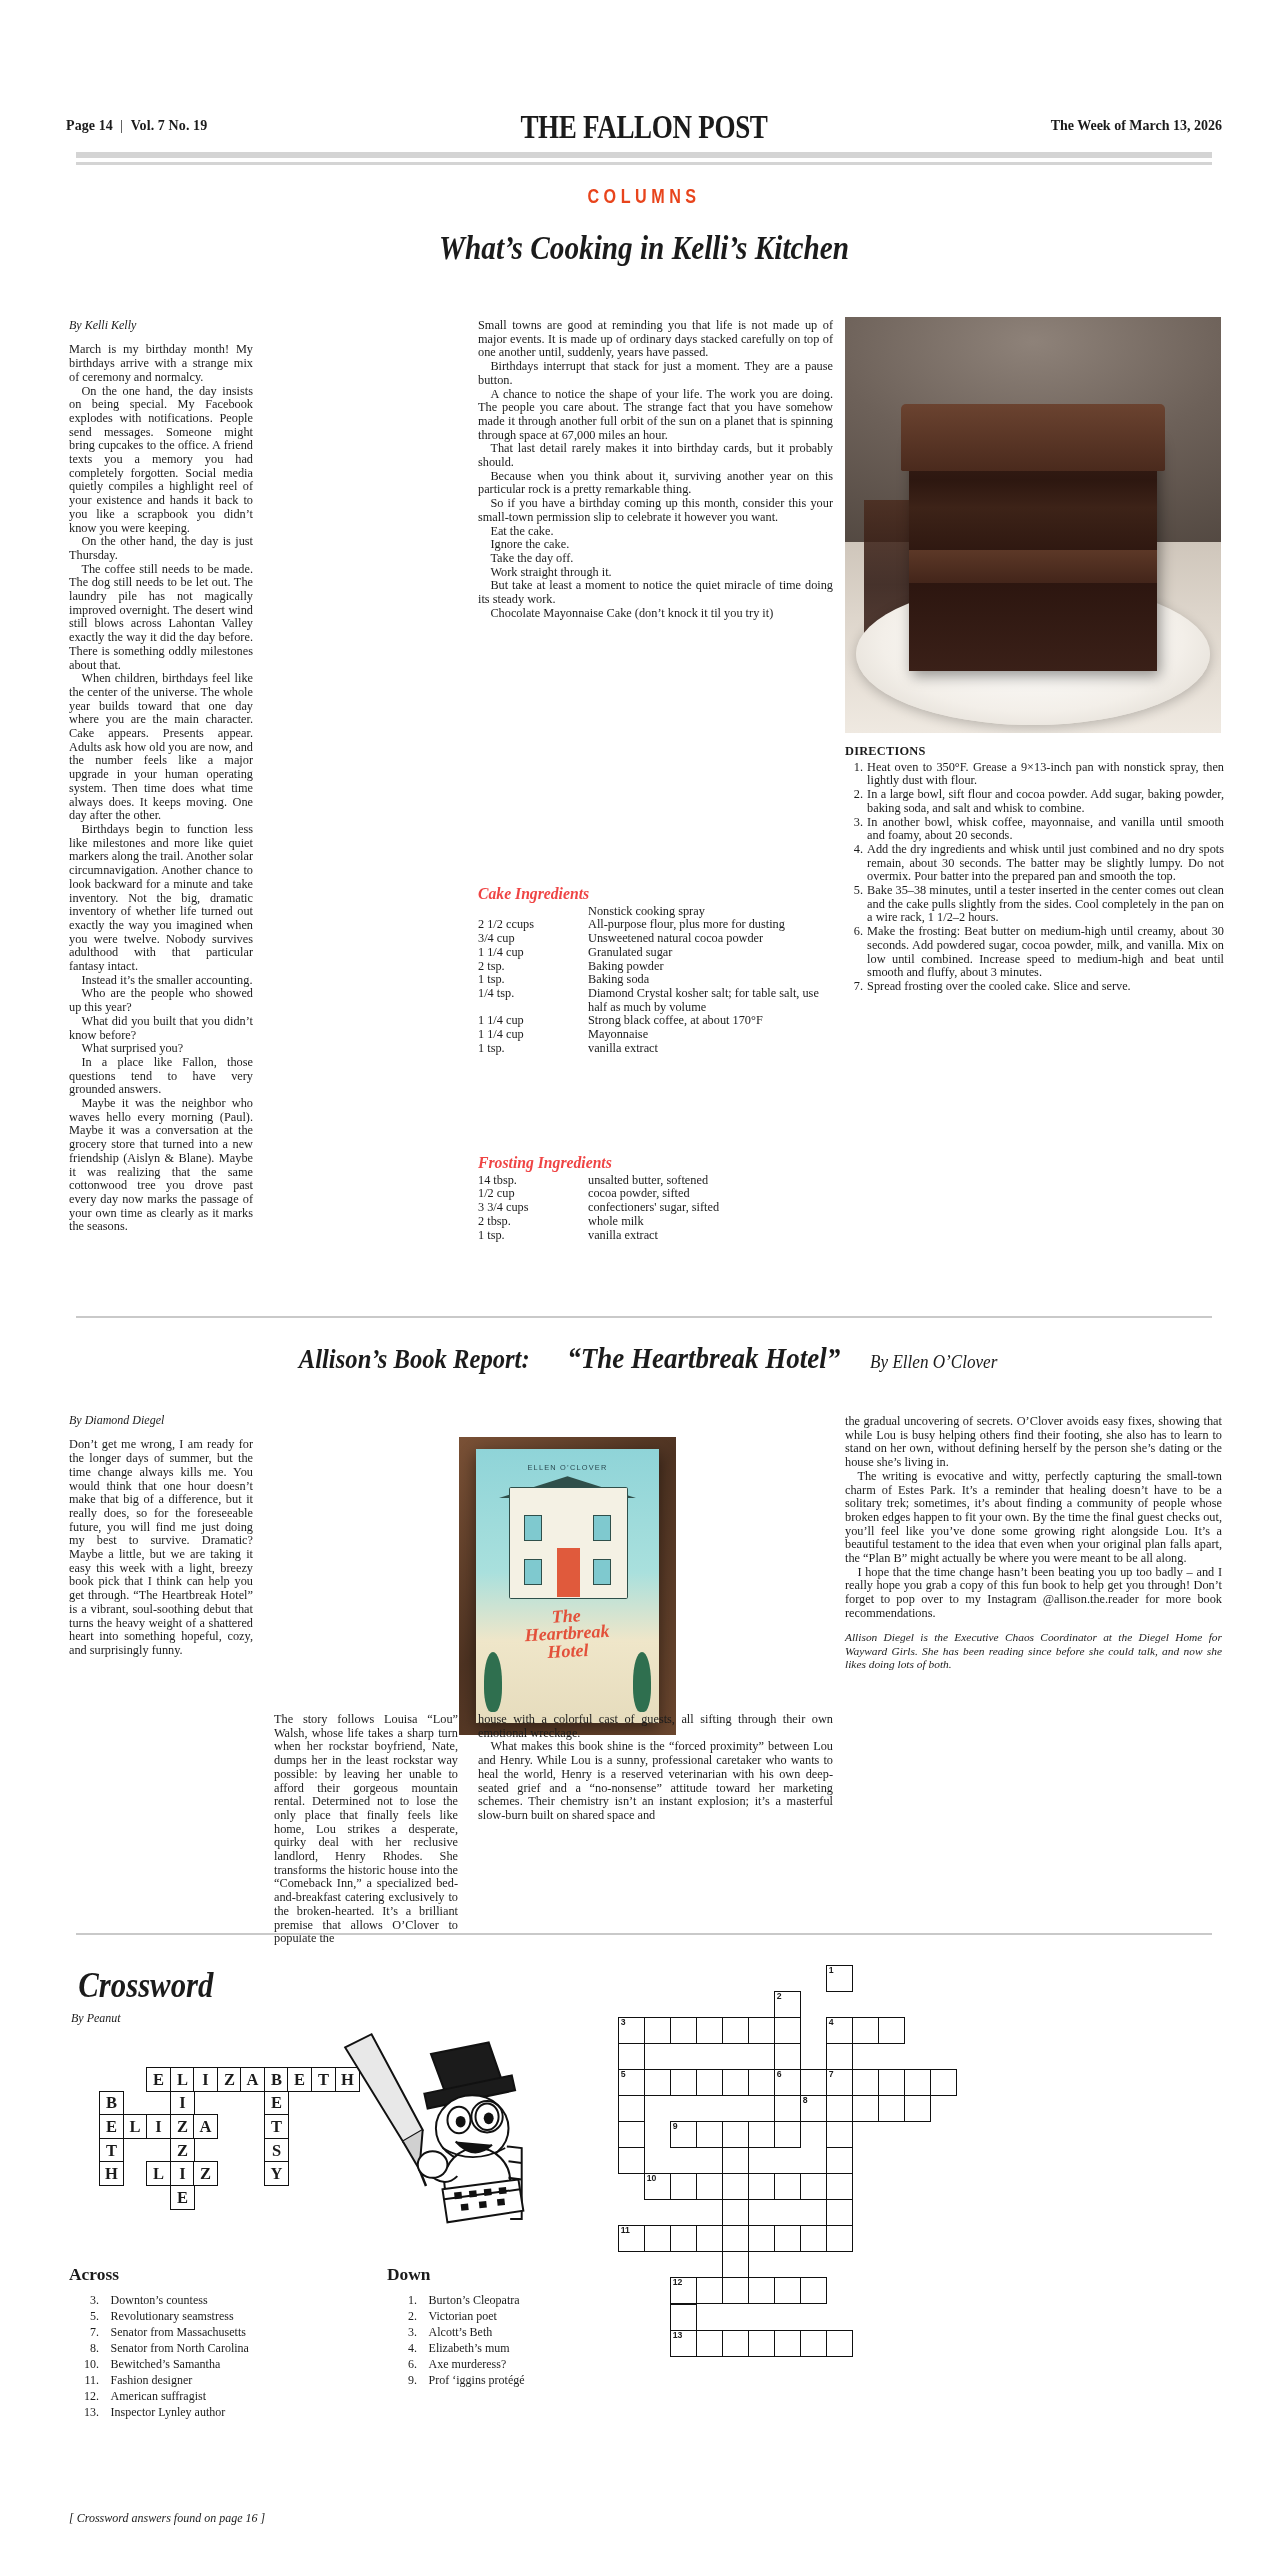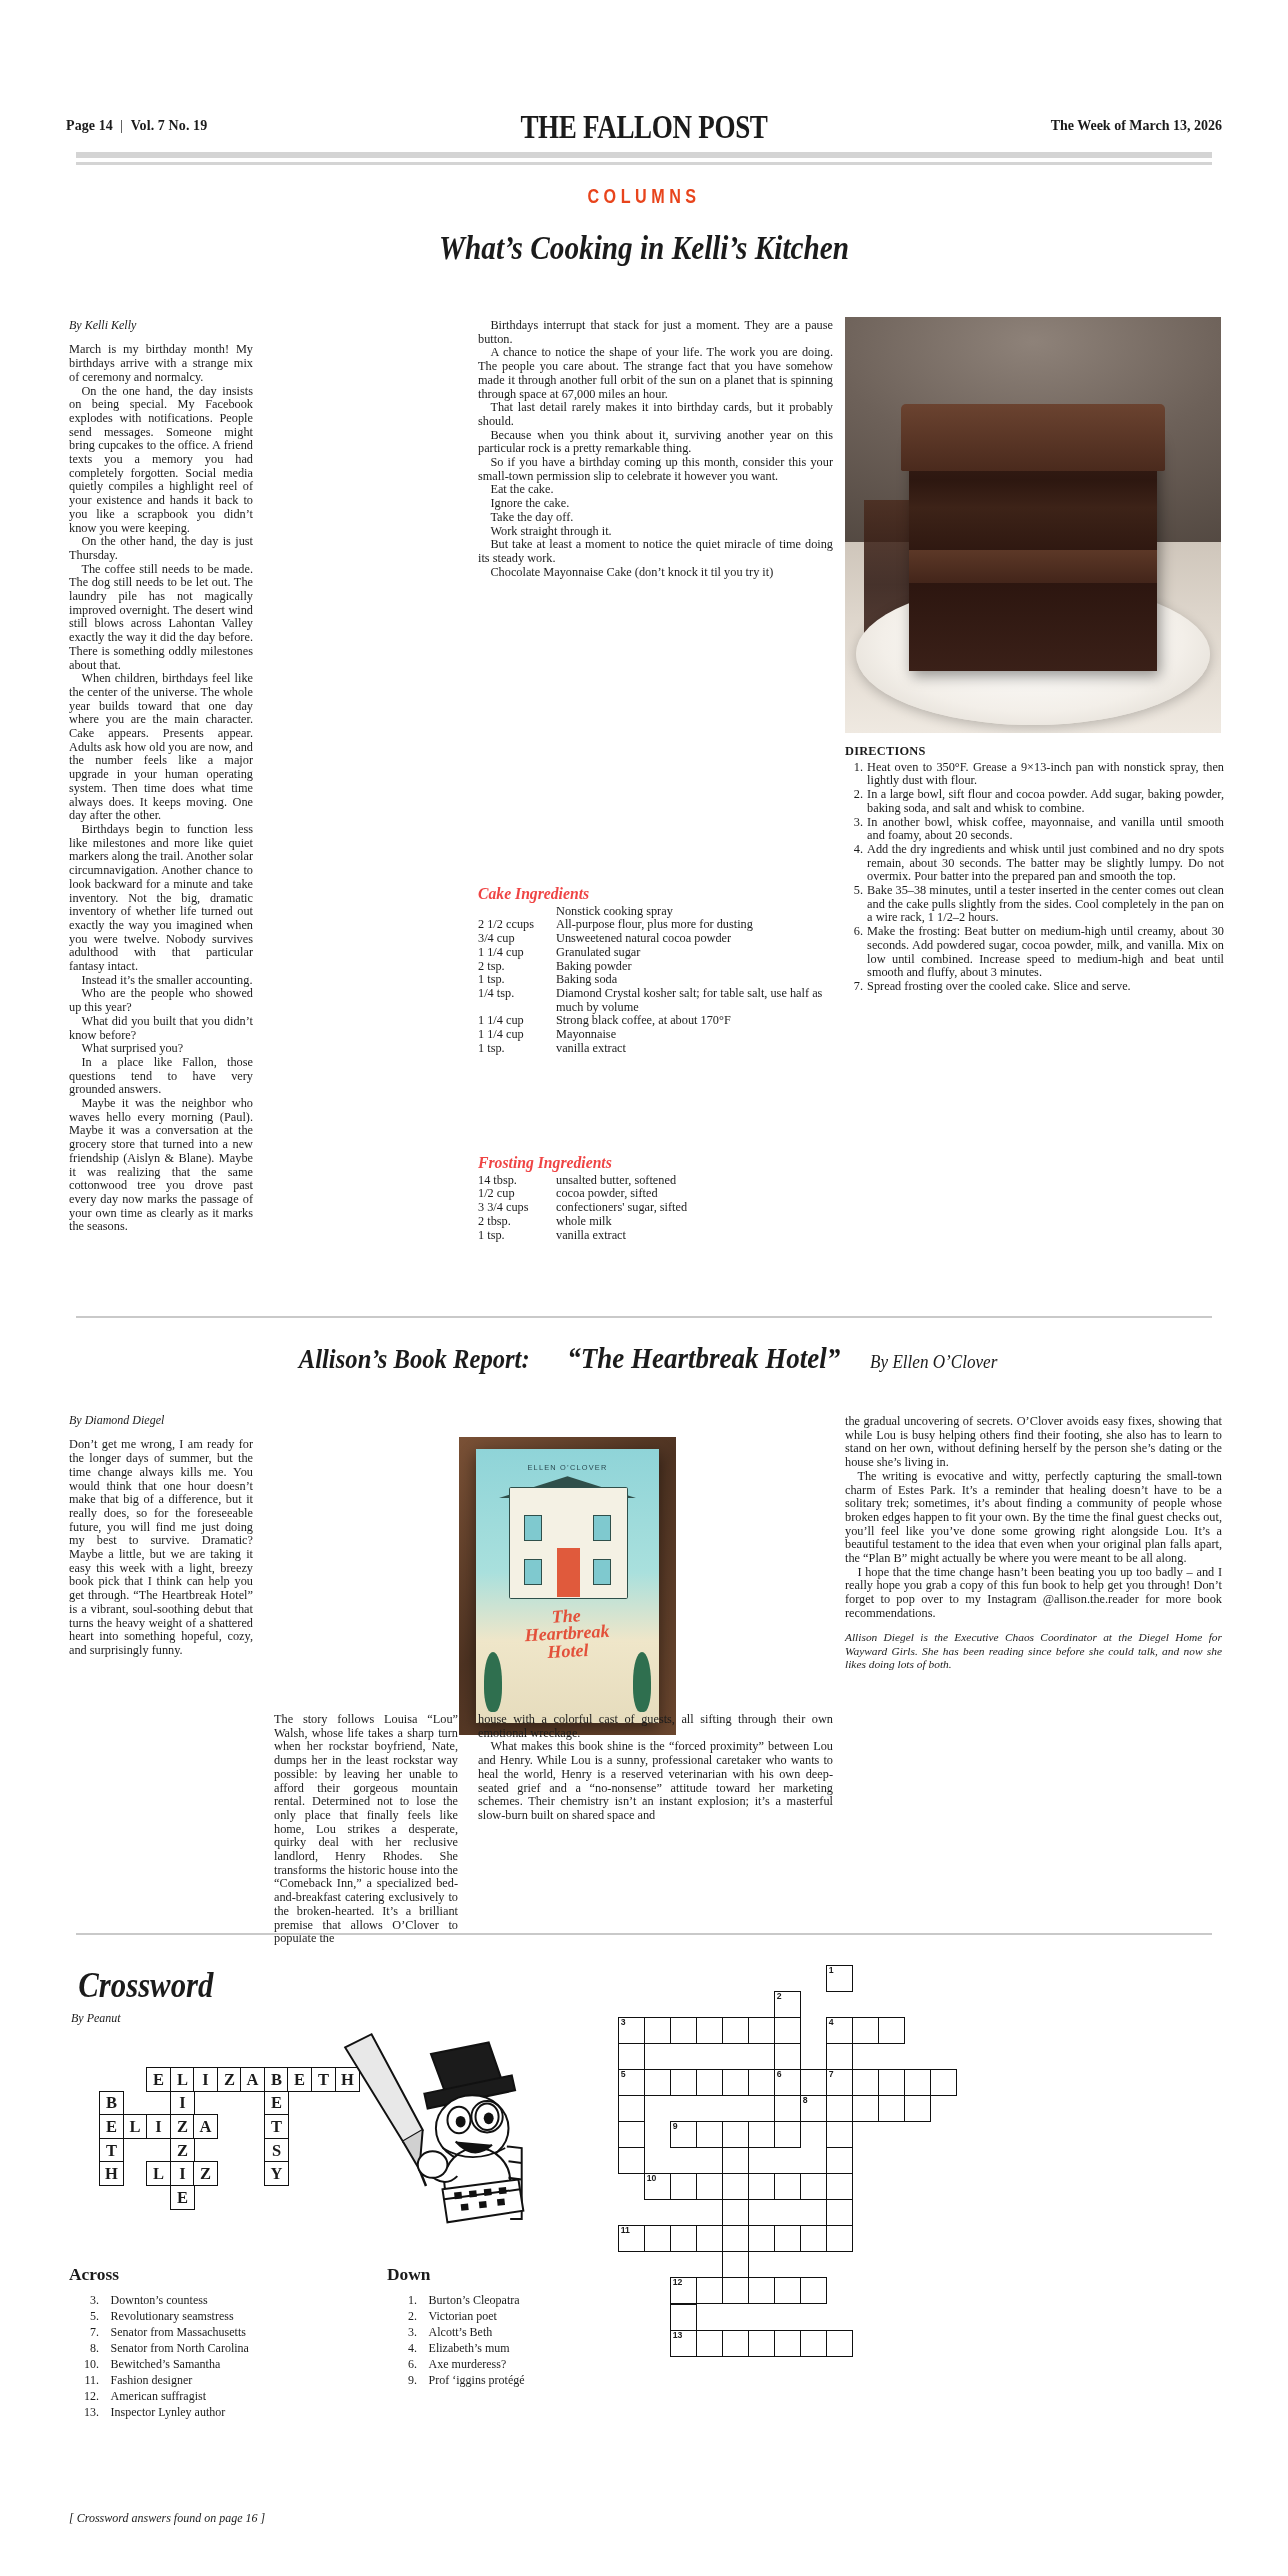--- a/index.html
+++ b/index.html
@@ -34,21 +34,21 @@
 
   
   .byline{font-style:italic;font-size:12px;margin:0 0 10.7px 0;}
   .bodycol{position:absolute;font-size:12.3px;line-height:13.7px;text-align:justify;}
   .bodycol p{margin:0;text-indent:12.4px;}
   .bodycol p.first{text-indent:0;}
 
   
   .recipe-h{color:#ef4444;font-style:italic;font-weight:700;font-size:15.7px;margin:0 0 1.7px 0;}
   .ing{font-size:12.3px;line-height:13.7px;}
-  .ing .row{display:flex;}
+  .ing .row{display:flex;gap:32px;}
   .ing .amt{width:78px;flex:0 0 78px;}
   .ing .itm{flex:1;}
 
   .dir-h{font-size:12.4px;font-weight:700;letter-spacing:0.2px;margin:0 0 1.7px 0;}
   .dir{font-size:12.3px;line-height:13.7px;}
   .dir .d{display:flex;margin-bottom:0;}
   .dir .n{width:18px;flex:0 0 18px;text-align:right;padding-right:4.1px;}
   .dir .t{flex:1;text-align:justify;}
 
   
@@ -154,20 +154,21 @@
         <p>Maybe it was the neighbor who waves hello every morning (Paul). Maybe it was a conversation at the grocery store that turned into a new friendship (Aislyn &amp; Blane). Maybe it was realizing that the same cottonwood tree you drove past every day now marks the passage of your own time as clearly as it marks the seasons.</p>
       </div>
   </div>
 
   <div class="bodycol" style="left:274px;top:319px;width:184px;">
     <div id="k2"></div>
   </div>
 
   <div class="bodycol" style="left:478px;top:319px;width:355px;">
     <div id="k3">
+        <p class="first">Small towns are good at reminding you that life is not made up of major events. It is made up of ordinary days stacked carefully on top of one another until, suddenly, years have passed.</p>
         <p>Birthdays interrupt that stack for just a moment. They are a pause button.</p>
         <p>A chance to notice the shape of your life. The work you are doing. The people you care about. The strange fact that you have somehow made it through another full orbit of the sun on a planet that is spinning through space at 67,000 miles an hour.</p>
         <p>That last detail rarely makes it into birthday cards, but it probably should.</p>
         <p>Because when you think about it, surviving another year on this particular rock is a pretty remarkable thing.</p>
         <p>So if you have a birthday coming up this month, consider this your small-town permission slip to celebrate it however you want.</p>
         <p>Eat the cake.</p>
         <p>Ignore the cake.</p>
         <p>Take the day off.</p>
         <p>Work straight through it.</p>
         <p>But take at least a moment to notice the quiet miracle of time doing its steady work.</p>

